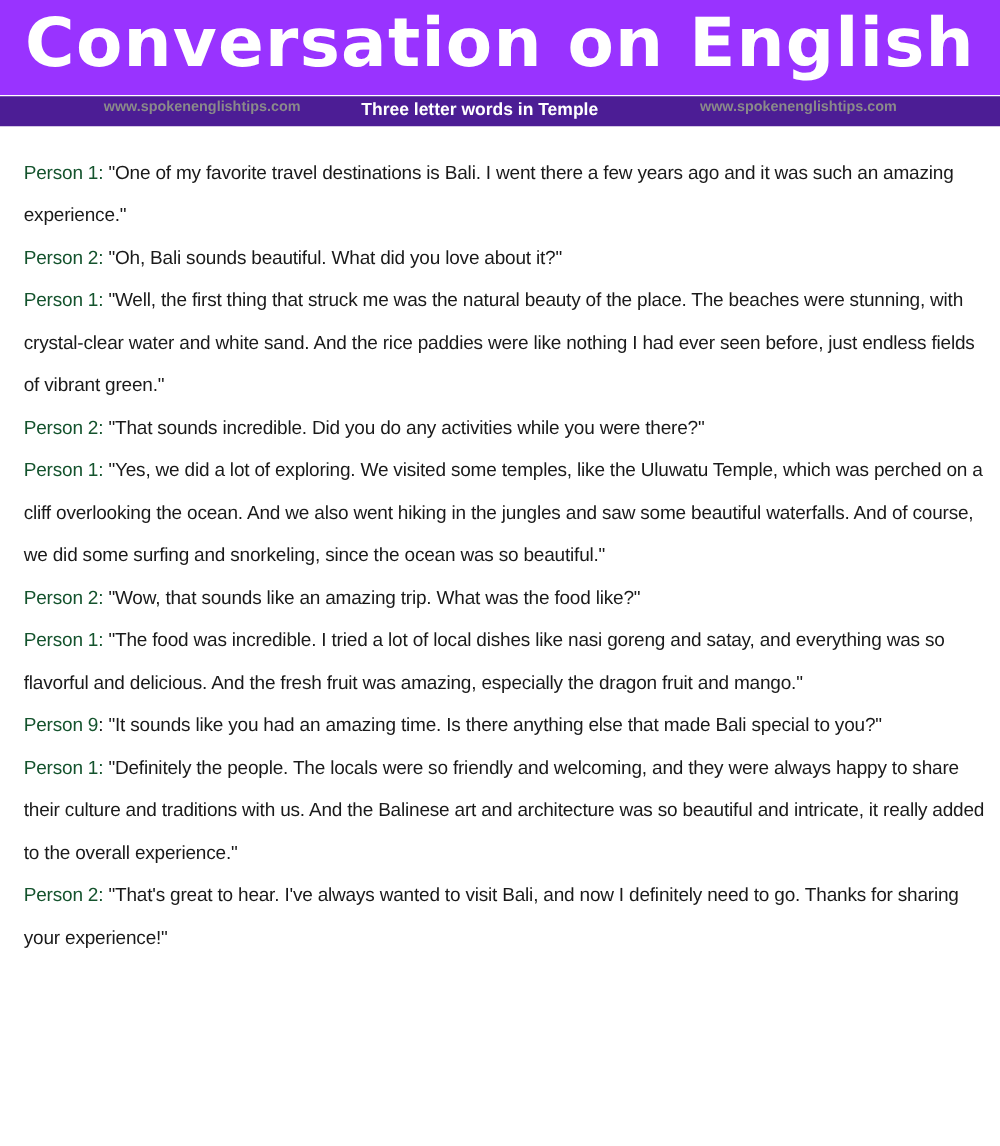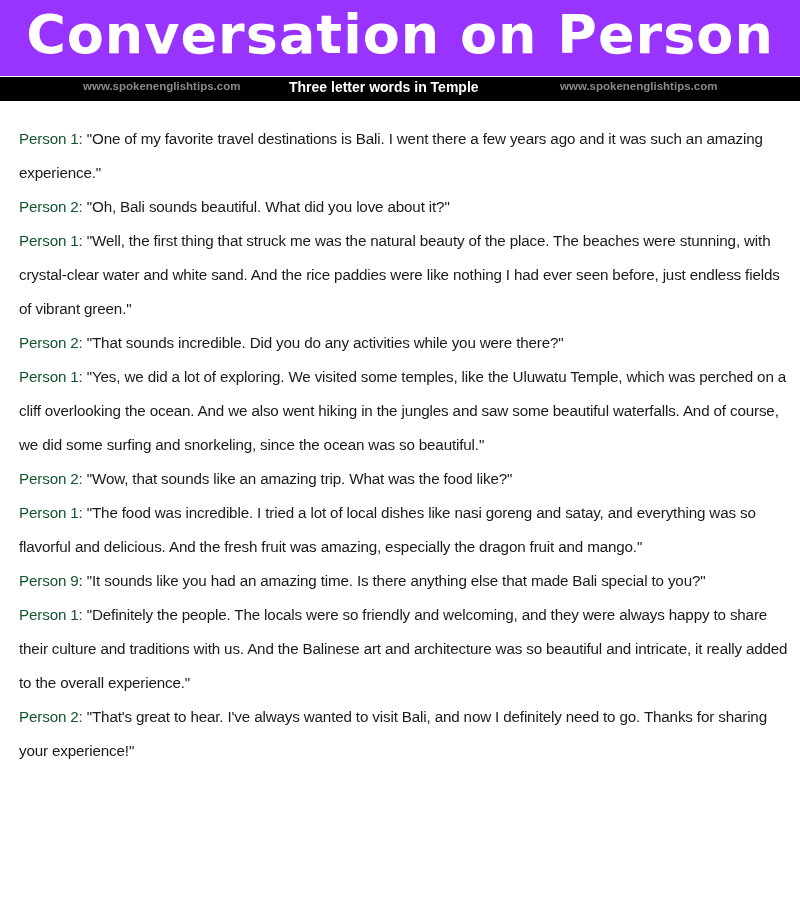--- a/index.html
+++ b/index.html
@@ -32,21 +32,21 @@
       letter-spacing: 1px;
       line-height: 1;
       margin-top: -6px;
       white-space: nowrap;
     }
     .sub-strip {
       position: absolute;
       left: 0; top: 77px;
       width: 800px;
       height: 24px;
-      background: #000000;
+      background: #4c1d95;
     }
     .sub-strip span {
       position: absolute;
       top: 3px;
       font-family: "Liberation Sans", sans-serif;
       font-size: 11.5px;
       font-weight: bold;
       white-space: nowrap;
     }
     .url-left { left: 83px; color: #8a8a8a; }
@@ -74,21 +74,21 @@
       padding: 0;
     }
     .speaker {
       color: #14532d;
     }
   </style>
 </head>
 <body>
 
 <div class="title-banner">
-  <div class="title-text">Conversation on Person</div>
+  <div class="title-text">Conversation on English</div>
 </div>
 
 <div class="sub-strip">
   <span class="url-left">www.spokenenglishtips.com</span>
   <span class="strip-center">Three letter words in Temple</span>
   <span class="url-right">www.spokenenglishtips.com</span>
 </div>
 
 <div class="conversation">
   <p class="turn"><span class="speaker">Person 1:</span><span> "One of my favorite travel destinations is Bali. I went there a few years ago and it was such an amazing experience."</span></p>

